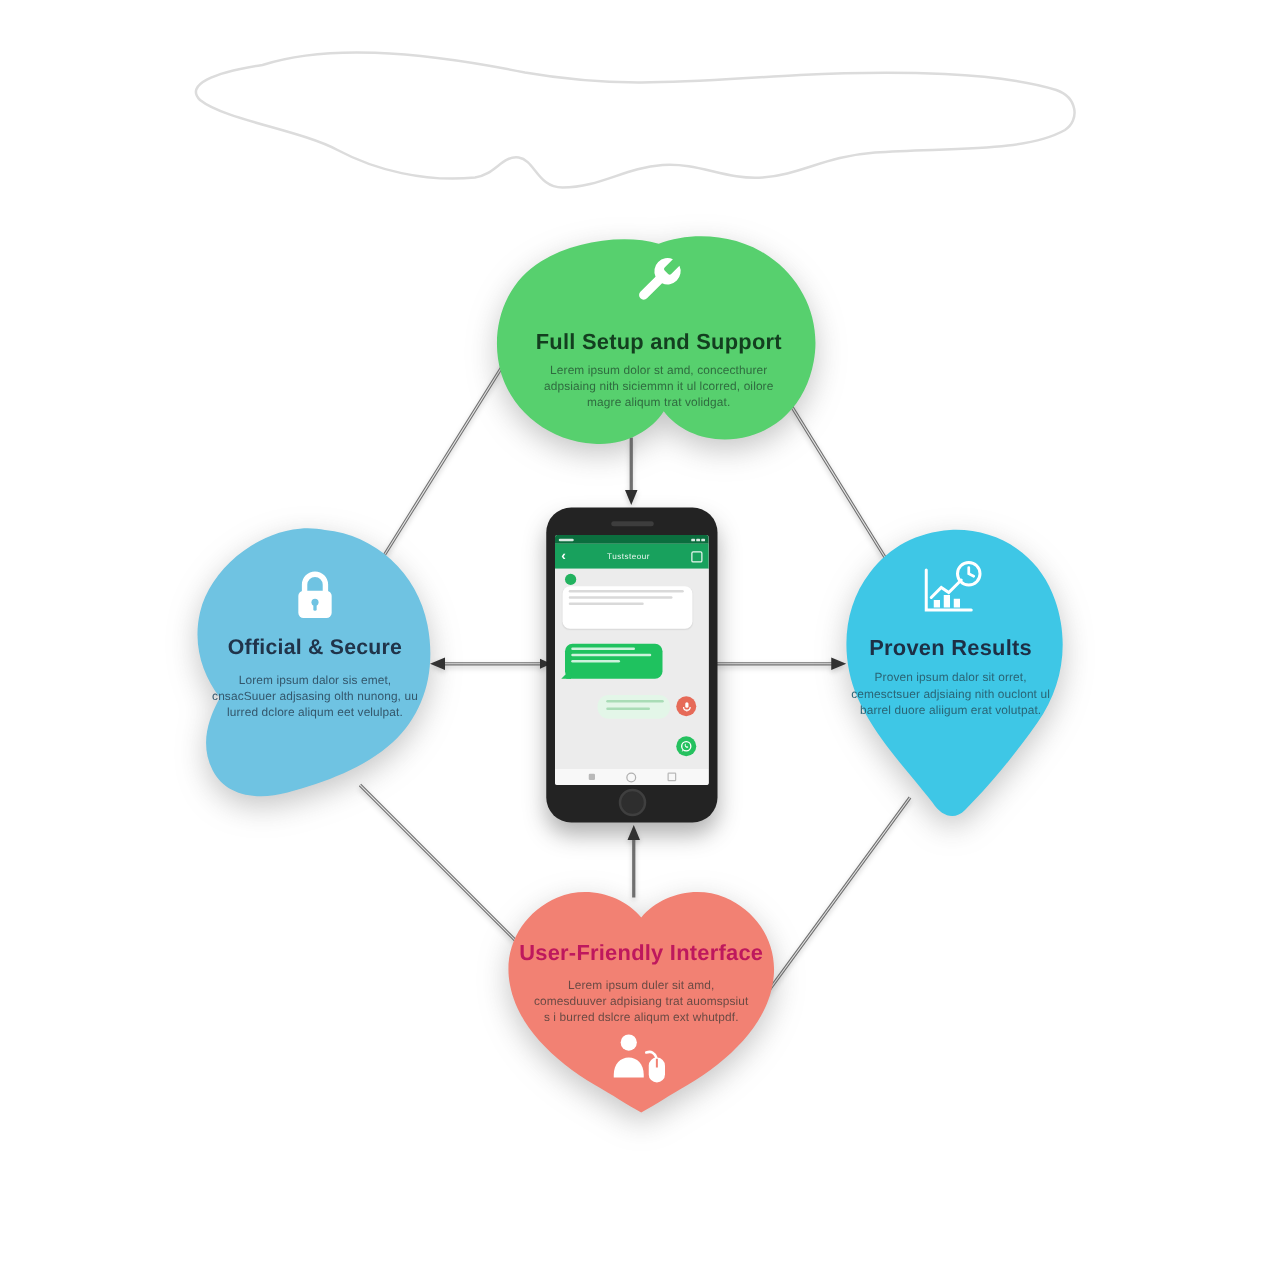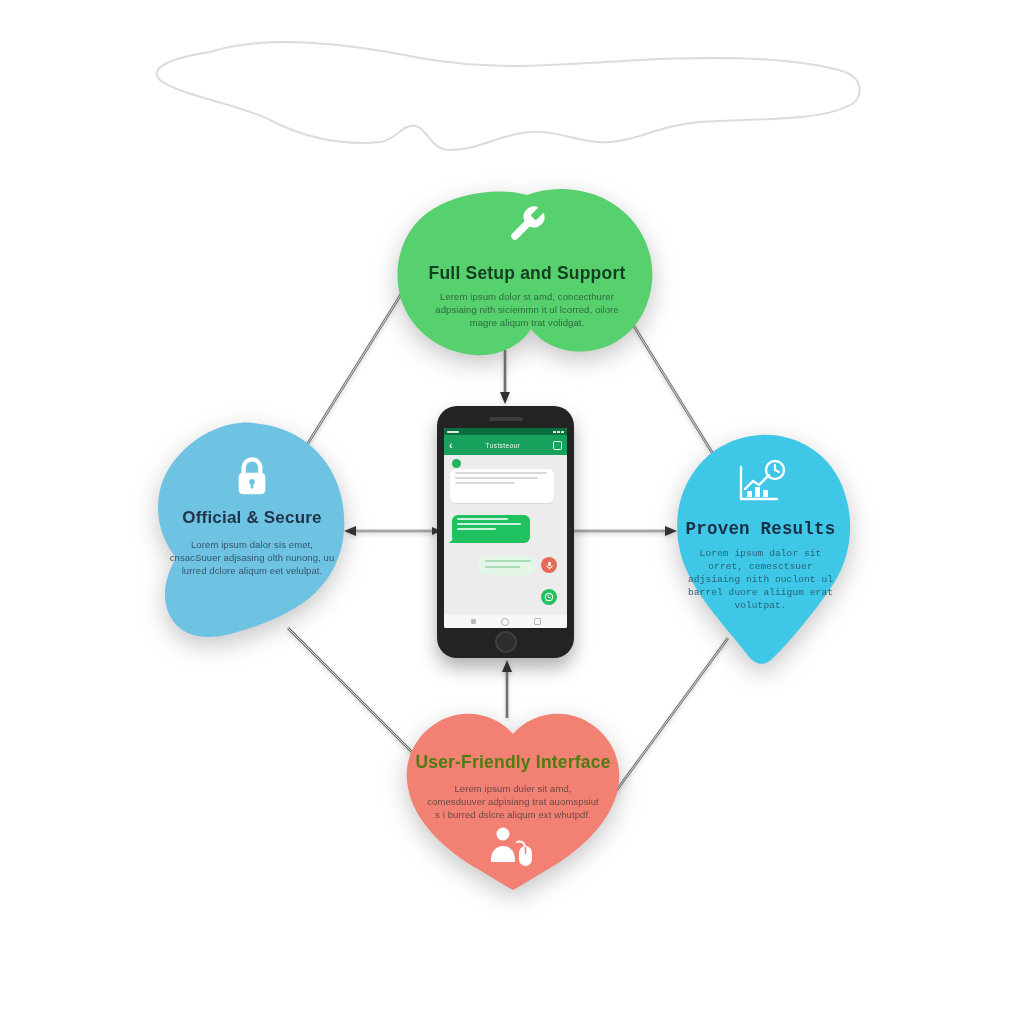--- a/index.html
+++ b/index.html
@@ -19,36 +19,36 @@
   .node{position:absolute;}
   .node .blob-svg{position:absolute;left:0;top:0;width:100%;height:100%;
     filter:drop-shadow(0 8px 12px rgba(90,90,90,.35));}
   .node .content{position:absolute;left:0;top:0;width:100%;height:100%;text-align:center;}
   .node h2{margin:0;font-size:17.5px;font-weight:700;letter-spacing:.2px;}
   .node p{margin:0;font-size:9.5px;line-height:1.38;letter-spacing:.1px;}
   .node .icon{display:inline-block;}
 
   #node-top    {left:393px;top:183px;width:268px;height:180px;}
   #node-left   {left:152px;top:418px;width:200px;height:232px;}
-  #node-right  {left:668px;top:431px;width:185px;height:240px;font-family:Liberation Mono, monospace;}
+  #node-right  {left:668px;top:420px;width:185px;height:240px;}
   #node-bottom {left:398px;top:708px;width:230px;height:190px;}
 
   #node-top h2{color:#133e1f;position:absolute;left:0;right:0;top:80px;}
   #node-top p {color:#2f6b3f;position:absolute;left:30px;right:30px;top:107px;}
   #node-top .icon{position:absolute;left:50%;top:20px;transform:translateX(-50%);}
 
   #node-left h2{color:#20344a;position:absolute;left:0;right:0;top:90px;font-size:17px;}
   #node-left p {color:#33566b;position:absolute;left:16px;right:16px;top:120px;}
   #node-left .icon{position:absolute;left:50%;top:36px;transform:translateX(-50%);}
 
   #node-right h2{color:#1d2f45;position:absolute;left:0;right:0;top:88px;}
   #node-right p {color:#2a6475;position:absolute;left:12px;right:12px;top:116px;}
   #node-right .icon{position:absolute;left:50%;top:26px;transform:translateX(-50%);}
 
-  #node-bottom h2{color:#4d7c0f;position:absolute;left:0;right:0;top:44px;}
+  #node-bottom h2{color:#be185d;position:absolute;left:0;right:0;top:44px;}
   #node-bottom p {color:#6b4a44;position:absolute;left:26px;right:26px;top:74px;}
   #node-bottom .icon{position:absolute;left:50%;top:116px;transform:translateX(-50%);}
 
   
   #phone{position:absolute;left:437px;top:406px;width:137px;height:252px;background:#232323;
     border-radius:20px;box-shadow:0 10px 18px rgba(60,60,60,.4);}
   #phone .speaker{position:absolute;top:11px;left:50%;transform:translateX(-50%);
     width:34px;height:4px;border-radius:2px;background:#3d3d3d;}
   #screen{position:absolute;left:7px;right:7px;top:22px;bottom:30px;background:#ececec;
     border-radius:2px;overflow:hidden;display:flex;flex-direction:column;}
@@ -175,21 +175,21 @@
           <g fill="#ffffff">
             <rect x="14" y="34" width="5" height="6"></rect>
             <rect x="22" y="30" width="5" height="10"></rect>
             <rect x="30" y="33" width="5" height="7"></rect>
           </g>
           <circle cx="42" cy="13" r="9" fill="none" stroke="#ffffff" stroke-width="2.4"></circle>
           <path d="M42 8 V13 L46 15" fill="none" stroke="#ffffff" stroke-width="2.2" stroke-linecap="round"></path>
         </svg>
       </span>
       <h2>Proven Results</h2>
-      <p>Lorem ipsum dalor sit orret, cemesctsuer adjsiaing nith ouclont ul barrel duore aliigum erat volutpat.</p>
+      <p>Proven ipsum dalor sit orret, cemesctsuer adjsiaing nith ouclont ul barrel duore aliigum erat volutpat.</p>
     </div>
   </div>
 
   <div class="node" id="node-bottom">
     <svg class="blob-svg" viewBox="0 0 230 190" preserveAspectRatio="none">
       <path d="M115 26 C100 8 72 0 48 10 C20 22 4 50 10 80 C16 112 44 140 78 160
            C92 168 104 176 115 182 C126 176 138 168 152 160 C186 140 214 112 220 80
            C226 50 210 22 182 10 C158 0 130 8 115 26 Z" fill="#f28173"></path>
     </svg>
     <div class="content">

